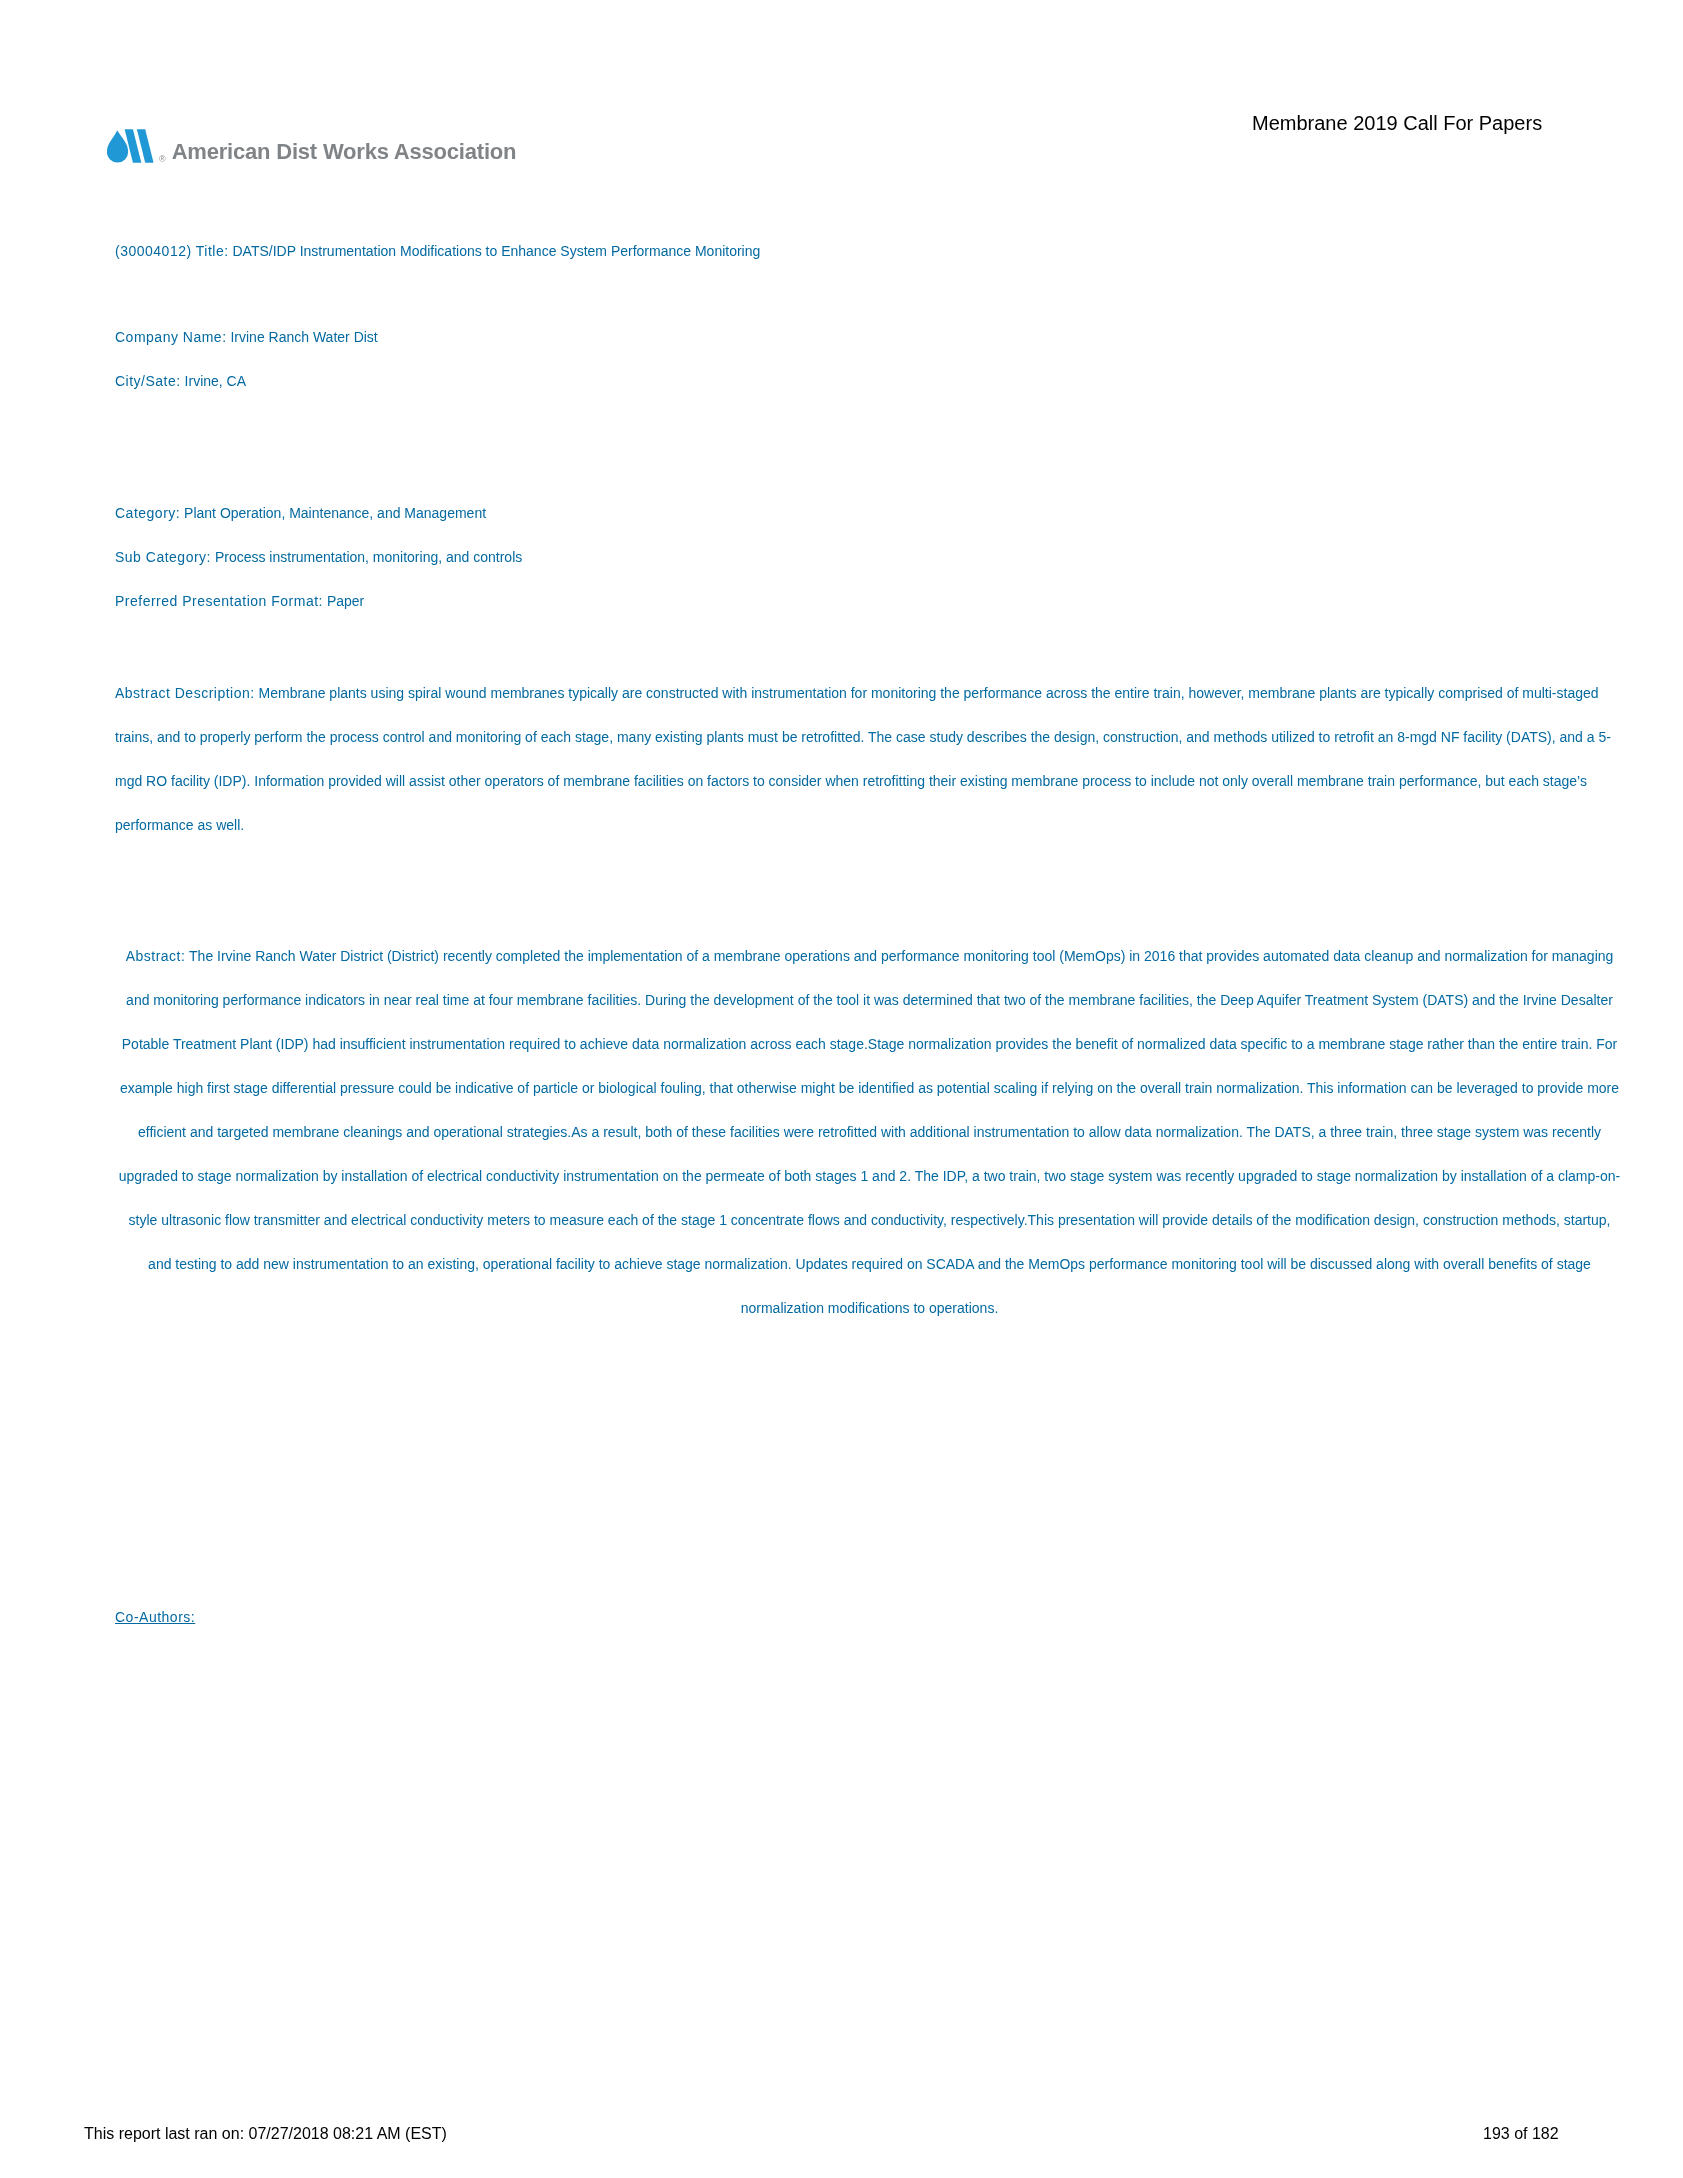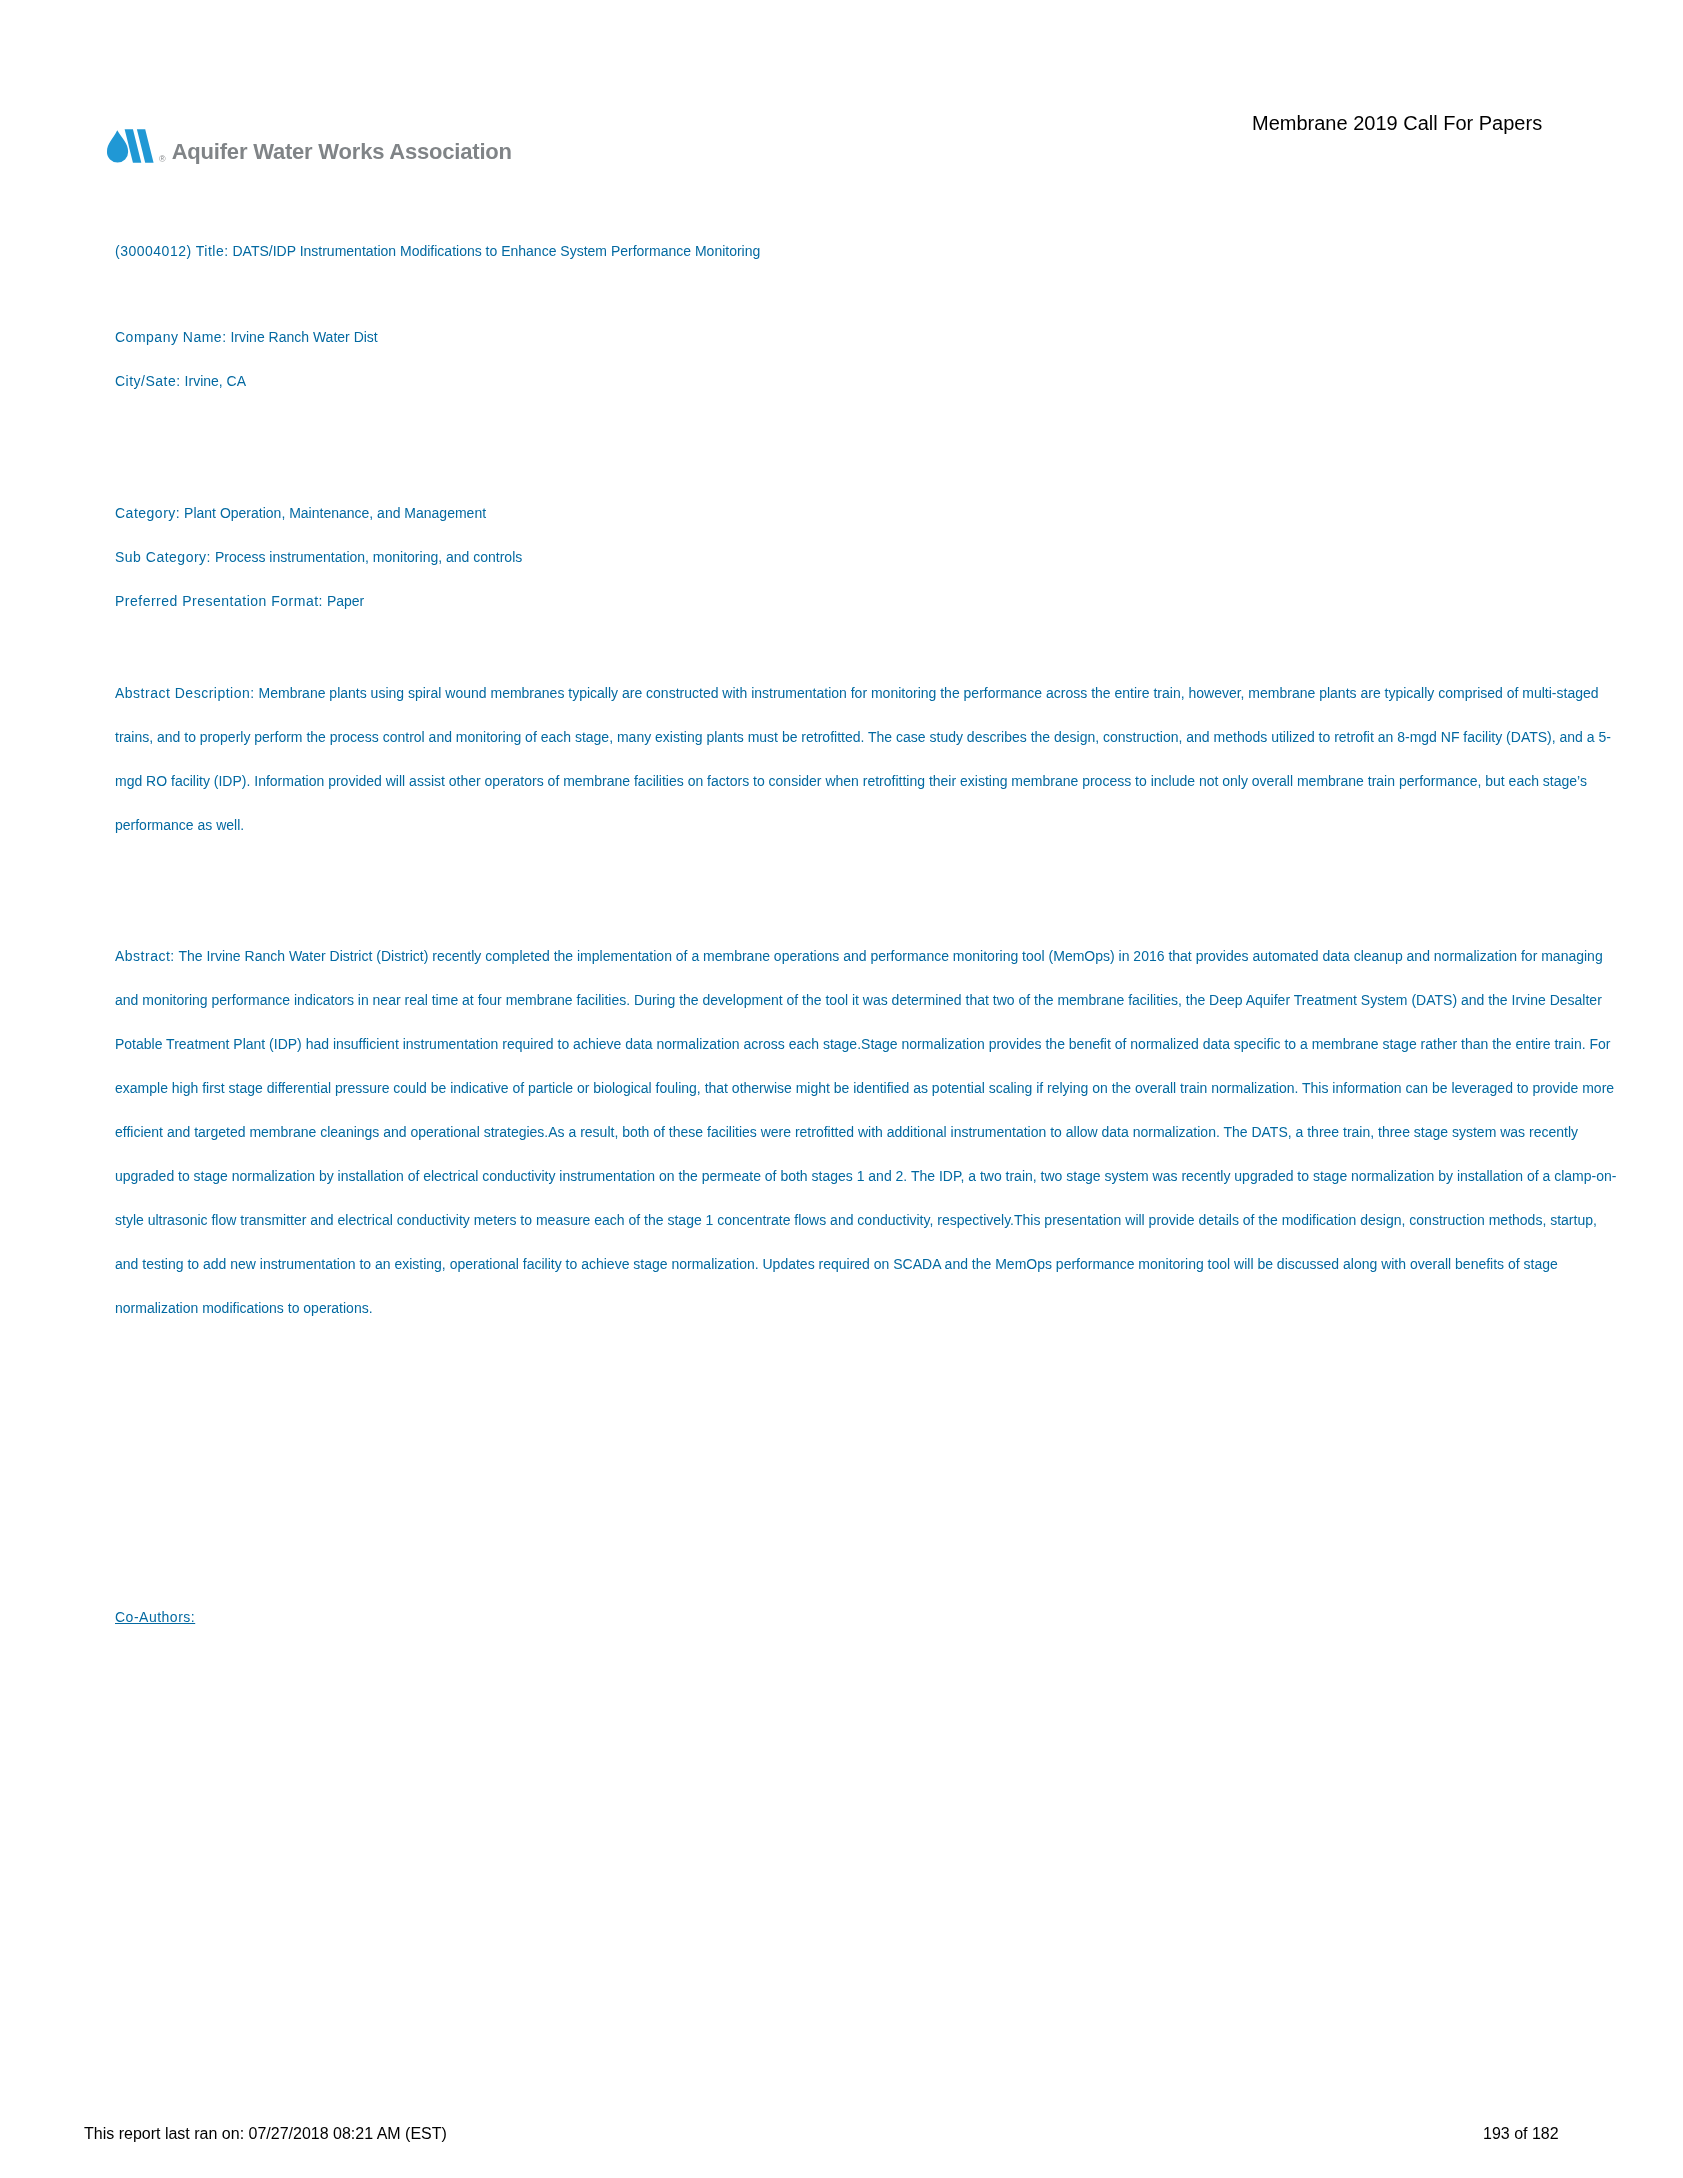--- a/index.html
+++ b/index.html
@@ -54,21 +54,21 @@
     font-size: 14px;
     line-height: 44px;
     color: #0369a1;
     margin-left: 28px;
   }
   .label { letter-spacing: 0.5px; }
   .title-line   { top: 229px; }
   .submit-block { top: 315px; }
   .cat-block    { top: 491px; }
   .absdesc-block{ top: 671px; }
-  .abstract-block{ top: 934px; }
+  .abstract-block{ top: 934px; text-align: center; }
   .coauthors-block{ top: 1595px; text-decoration: underline; }
   
   .footer-left {
     position: absolute;
     top: 2124px;
     left: 84px;
     font-size: 16px;
     line-height: 20px;
     color: #000;
   }
@@ -86,21 +86,21 @@
 
 <div class="page">
 
   <div class="logo">
     <svg class="logo-mark" viewBox="0 0 54 38" xmlns="http://www.w3.org/2000/svg" aria-hidden="true">
       <path d="M13.5,3 C9.5,11.5 3,16.5 3,25 a10.8,10.8 0 0 0 21.6,0 C24.6,16.5 18.5,11.5 13.5,3 Z" fill="#2098d5"></path>
       <path d="M21,2 L29.5,2 L38,36 L29.5,36 Z" fill="#2098d5"></path>
       <path d="M33.5,2 L42,2 L50.5,36 L42,36 Z" fill="#2098d5"></path>
     </svg>
     <span class="logo-reg">®</span>
-    <span class="logo-text">Aquifer Water Works Association</span>
+    <span class="logo-text">American Dist Works Association</span>
   </div>
 
   <div class="report-title">Membrane 2019 Call For Papers</div>
 
   <p class="block title-line"><span class="label">(30004012) Title:</span> <span>DATS/IDP Instrumentation Modifications to Enhance System Performance Monitoring</span></p>
 
   <div class="block submit-block">
     <p><span class="label">Company Name:</span> <span>Irvine Ranch Water Dist</span></p>
     <p><span class="label">City/Sate:</span> <span>Irvine, CA</span></p>
   </div>

